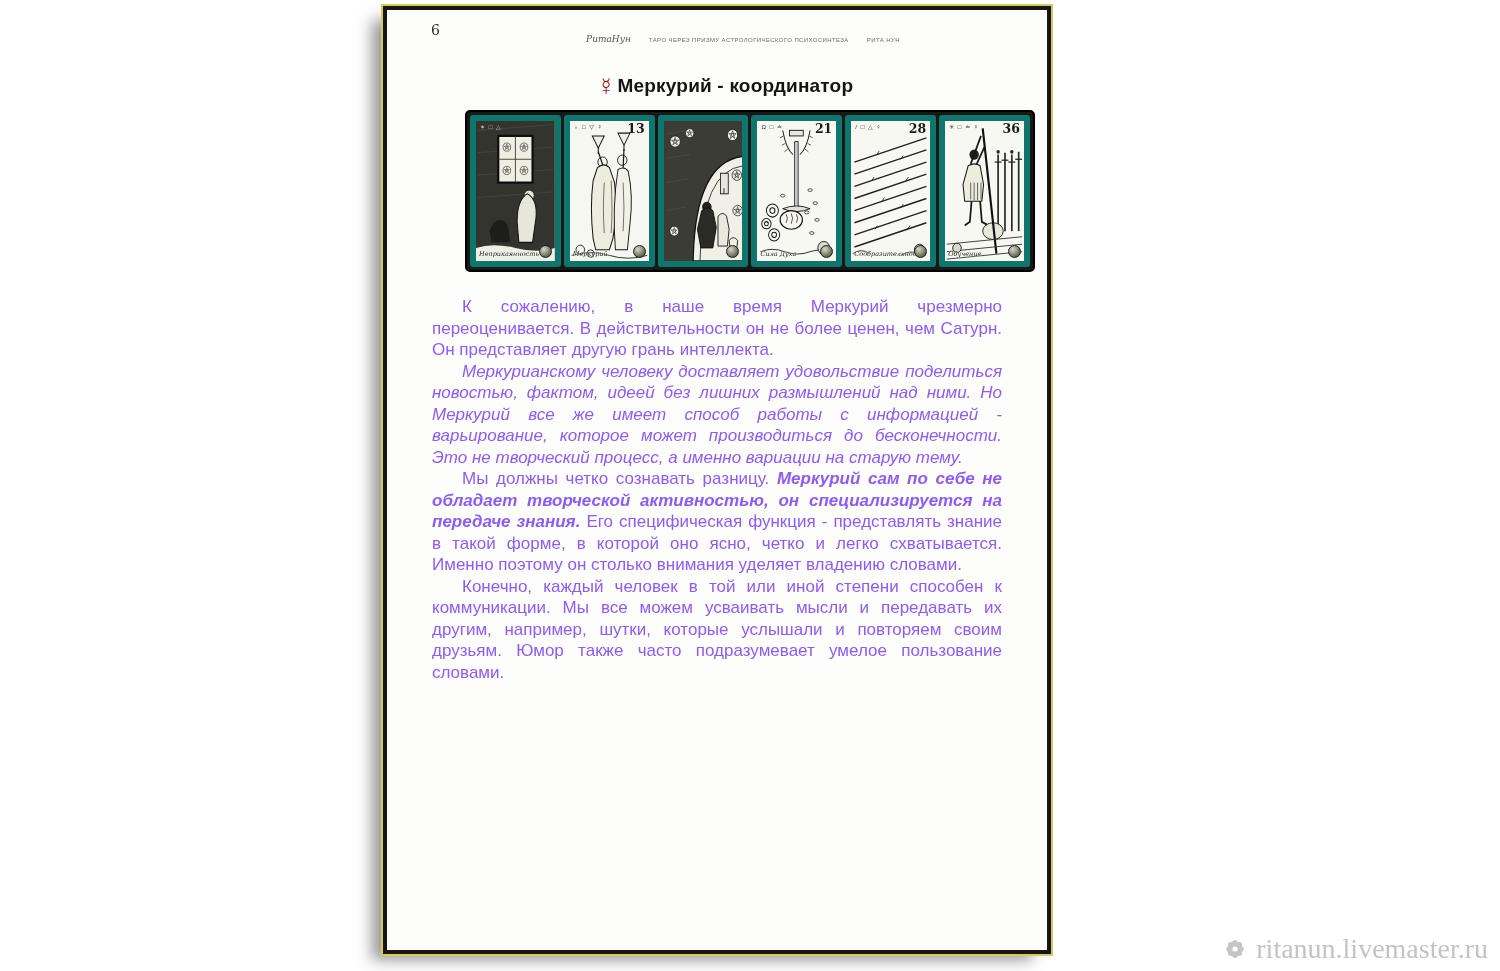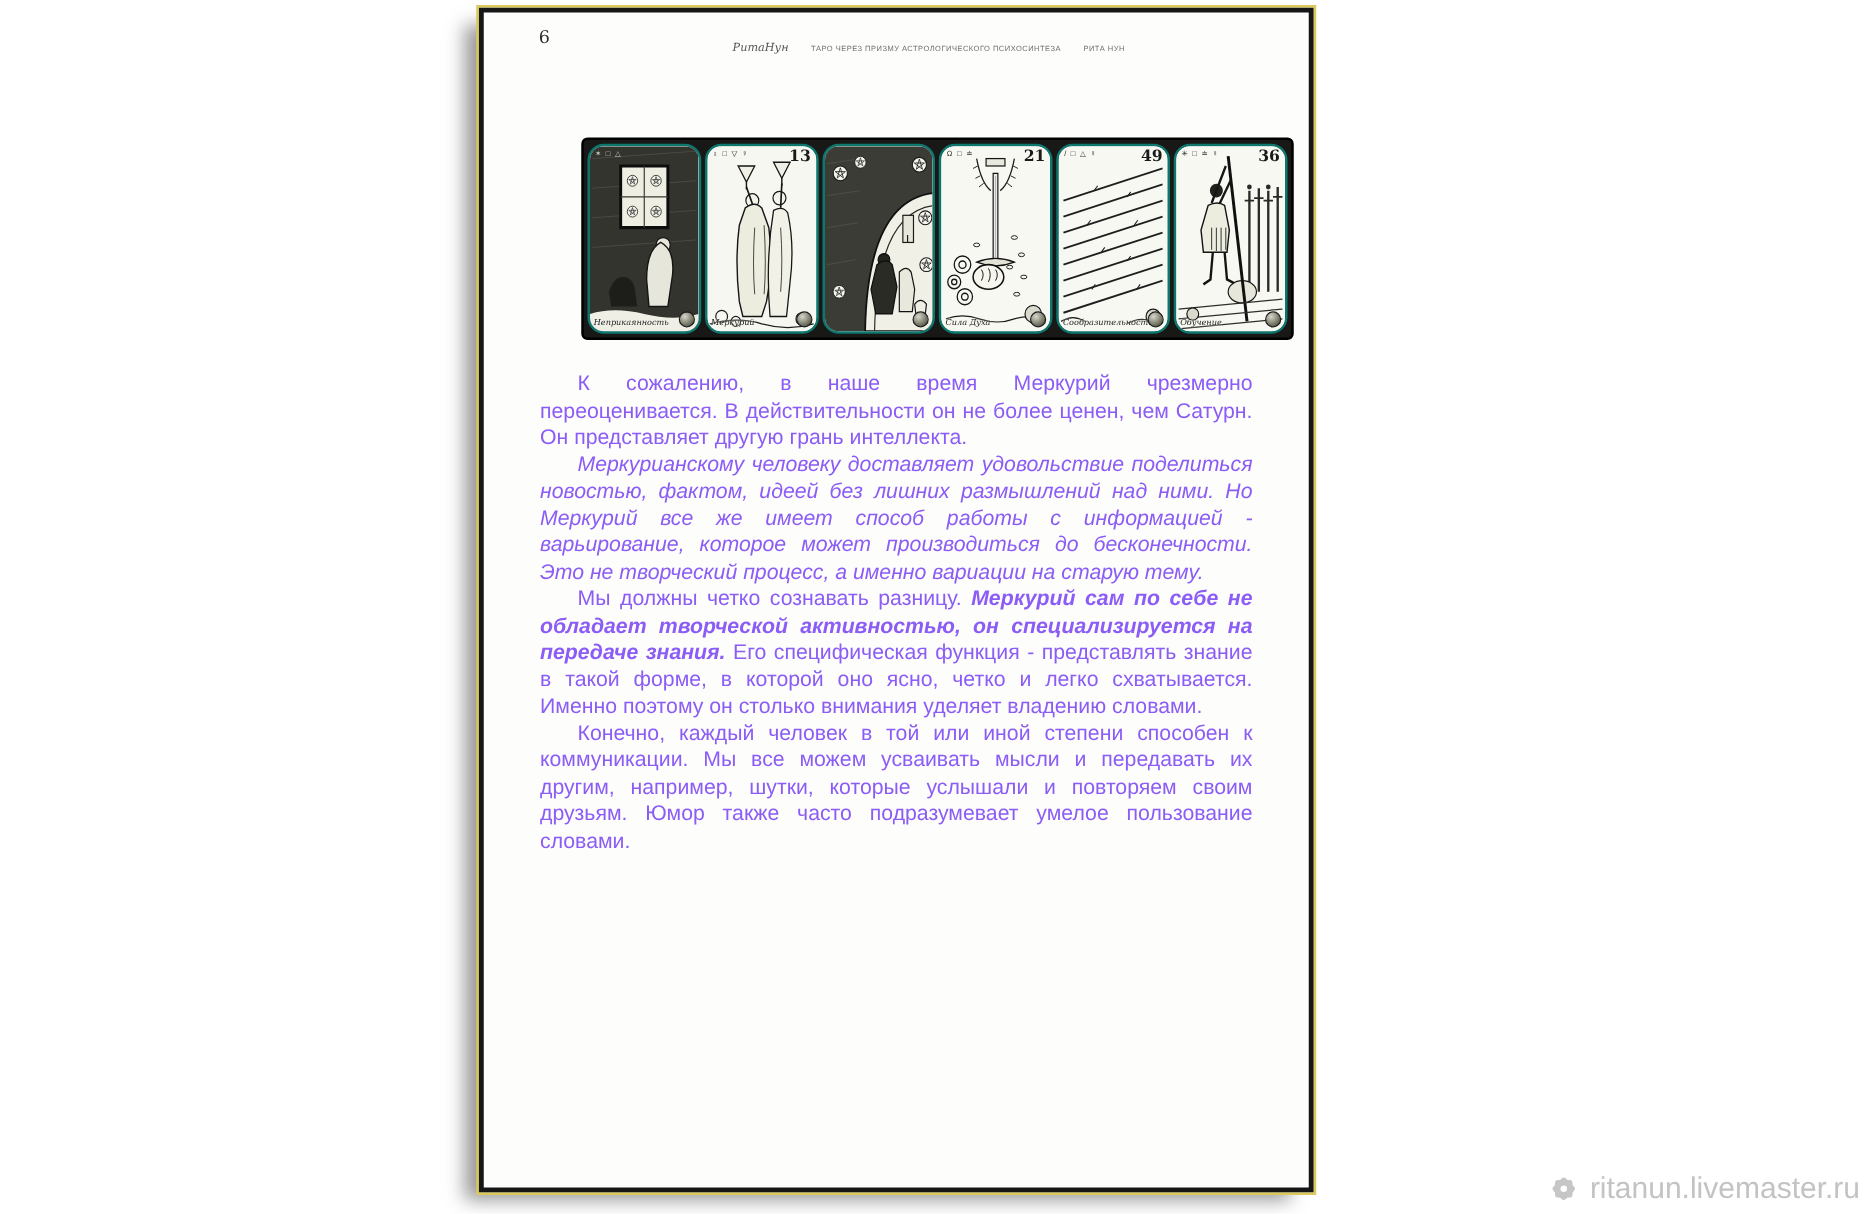--- a/index.html
+++ b/index.html
@@ -19,21 +19,21 @@
   .running-head .sig{font-family:"DejaVu Serif",serif;font-style:italic;font-size:9px;color:#555;}
   .running-head .caps{font-size:6px;letter-spacing:.4px;color:#6e6e6e;}
 
   .title-row{position:absolute;top:62px;left:0;right:0;text-align:center;transform:translateX(8px);}
   .title-row .merc{font-size:25px;font-weight:bold;color:#a0100f;vertical-align:-3px;margin-right:2px;}
   .title-row .ttl{font-size:19px;font-weight:bold;color:#141414;letter-spacing:.2px;}
 
   
   .cards{position:absolute;left:78px;top:100px;width:570px;height:162px;box-sizing:border-box;
          background:#181816;border:2px solid #000;border-radius:5px;padding:3px;display:flex;gap:3px;}
-  .card{flex:1;position:relative;background:#f7f7f1;border:2px solid #0f766e;border-radius:13px;
+  .card{flex:1;position:relative;background:#f7f7f1;border:6px solid #0f766e;border-radius:3px;
         overflow:hidden;}
   .card svg.art{position:absolute;inset:0;width:100%;height:100%;}
   .card .corner{position:absolute;top:2px;left:4px;right:4px;display:flex;
                 justify-content:space-between;align-items:flex-start;z-index:2;}
   .card .glyphs{font-size:6px;letter-spacing:1px;color:#2a2a2a;}
   .card.dark .glyphs{color:#cfcfc2;}
   .card .num{font-family:"DejaVu Serif",serif;font-weight:bold;font-size:12.5px;color:#1a1a1a;line-height:1;}
   .card .label{position:absolute;left:3px;bottom:3px;z-index:2;font-family:"DejaVu Serif",serif;
                font-style:italic;font-size:6.5px;color:#1b1b1b;
                text-shadow:0 0 2px #f4f4ec,0 0 2px #f4f4ec;}
@@ -44,21 +44,21 @@
   
   .article{position:absolute;left:45px;top:286px;width:570px;font-size:17px;line-height:21.5px;
            color:#8b5cf6;text-align:justify;}
   .article p.para{margin:0;text-indent:30px;}
   .article span.n{font-style:normal;font-weight:normal;}
   .article span.bi{font-style:italic;font-weight:bold;}
   .article span.i{font-style:italic;}
 
   
   .watermark{position:absolute;right:12px;bottom:6px;display:flex;align-items:center;gap:9px;
-             color:#c3c3c3;font-size:24px;}
+             color:#c3c3c3;font-size:28px;font-family:Liberation Serif, serif;}
 </style>
 </head>
 <body>
 
 <svg width="0" height="0" style="position:absolute" aria-hidden="true">
   <defs>
     <g id="pent">
       <circle r="8" fill="#f4f4ec" stroke="#1a1a1a" stroke-width="1.2"></circle>
       <path d="M0,-6 L3.5,4.9 L-5.7,-1.9 L5.7,-1.9 L-3.5,4.9 Z" fill="none" stroke="#1a1a1a" stroke-width="0.9"></path>
     </g>
@@ -69,20 +69,23 @@
   <div class="page">
 
     <div class="page-number">6</div>
 
     <div class="running-head">
       <span class="sig">РитаНун</span>
       <span class="caps">ТАРО ЧЕРЕЗ ПРИЗМУ АСТРОЛОГИЧЕСКОГО ПСИХОСИНТЕЗА</span>
       <span class="caps">РИТА НУН</span>
     </div>
 
+    <div class="title-row">
+      <span class="merc">☿</span><span class="ttl">Меркурий - координатор</span>
+    </div>
 
     <div class="cards">
 
       <div class="card dark">
         <svg class="art" viewBox="0 0 92 150" preserveAspectRatio="none">
           <rect width="92" height="150" fill="#34342f"></rect>
           <g stroke="#4e4e46" stroke-width="0.7">
               <path d="M2 10l88-6M2 34l88-6M2 58l88-6M2 82l88-6" fill="none"></path>
             </g>
           <path d="M26 16 h40 v50 h-40 z" fill="#eeeee2" stroke="#0d0d0d" stroke-width="2.5"></path>
@@ -215,21 +218,21 @@
               <line x1="4" y1="135" x2="88" y2="109"></line>
           </g>
           <g stroke="#1e1e1e" stroke-width="0.9">
             <path d="M30 36 l3 -4 M58 41 l3 -4 M24 64 l3 -4 M64 64 l3 -4 M36 86 l3 -4 M58 93 l3 -4 M28 116 l3 -4 M66 116 l3 -4"></path>
           </g>
           <path d="M2 142 q10 -6 20 0 M58 144 q10 -6 22 -2" stroke="#1c1c1c" fill="none" stroke-width="1"></path>
           <circle cx="80" cy="138" r="6" fill="#d9d9cd" stroke="#161616"></circle>
         </svg>
         <div class="corner">
           <span class="glyphs">/ □ △ ☿</span>
-          <span class="num">49</span>
+          <span class="num">28</span>
         </div>
         <span class="label">Сообразительность</span>
         <span class="ball"></span>
       </div>
 
       <div class="card">
         <svg class="art" viewBox="0 0 92 150" preserveAspectRatio="none">
           <rect width="92" height="150" fill="#f8f8f2"></rect>
           <g stroke="#2a2a2a" stroke-width="2">
             <line x1="62" y1="36" x2="62" y2="118"></line>

